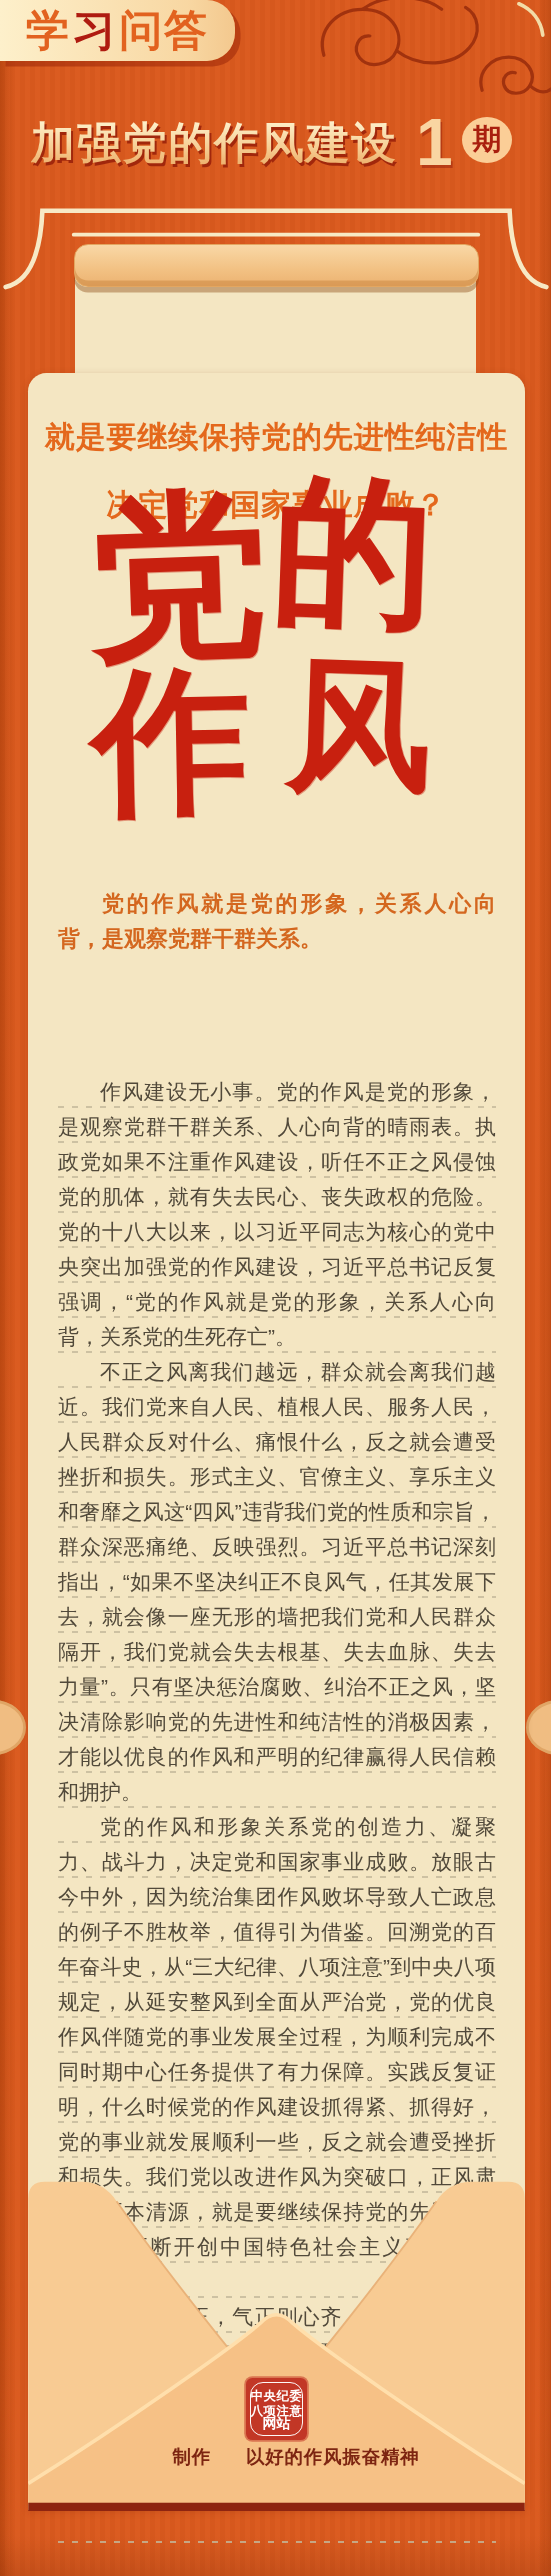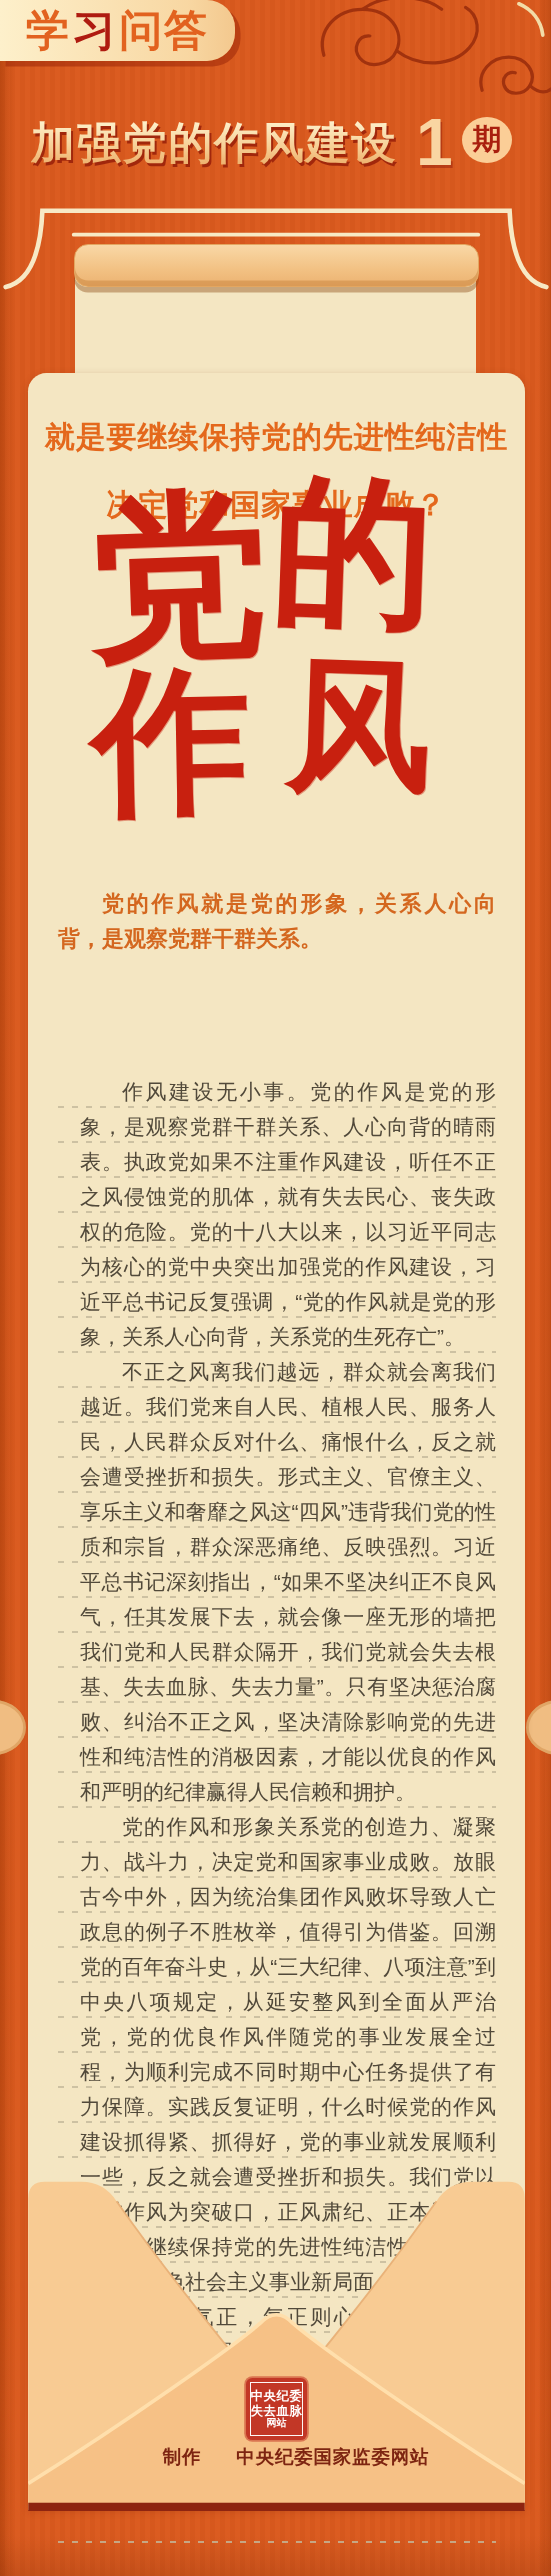--- a/index.html
+++ b/index.html
@@ -80,45 +80,45 @@
     color:#D4671F; font-weight:700; font-size:22px; line-height:35px; text-align:justify;
   }
   .quote p { text-indent:2em; }
 
   
   .article {
     left:58px; top:1074px; width:438px;
     color:#51493A; font-size:21px; line-height:35px; font-weight:500;
     text-align:justify; position:absolute;
   }
-  .article p { text-indent:2em;margin-left:22px; }
+  .article p { text-indent:2em; }
   .article .spacer { height:87px; }
   .article::after {
     content:""; position:absolute; inset:0; pointer-events:none;
     background:repeating-linear-gradient(90deg,#C7BB9D 0 6.4px, transparent 6.4px 14px);
     -webkit-mask-image:repeating-linear-gradient(to bottom, transparent 0 32px, #000 32px 34px, transparent 34px 35px);
     mask-image:repeating-linear-gradient(to bottom, transparent 0 32px, #000 32px 34px, transparent 34px 35px);
     opacity:.85;
   }
 
   
   .envelope { left:28px; top:2169px; width:497px; height:342px; }
   .seal {
     left:246px; top:2378px; width:61px; height:62px;
     background:#C23726; border-radius:6.4px;
     box-shadow:0 0 0 1.8px rgba(194,55,38,.55);
     padding:3.7px;
   }
   .seal-inner {
-    width:100%; height:100%; border:1.8px solid rgba(255,255,255,.96); border-radius:0;
+    width:100%; height:100%; border:1.8px solid rgba(255,255,255,.96); border-radius:13px;
     display:flex; flex-direction:column; align-items:center; justify-content:center;
     font-family:"Liberation Serif", serif; color:#fff; font-weight:700;
   }
   .seal-line { font-size:12.4px; line-height:14.3px; letter-spacing:0.5px; }
-  .seal-sub  { font-size:10px; line-height:11px;font-family:Liberation Mono, monospace; }
+  .seal-sub  { font-size:14px; line-height:11px; }
   .credit {
     left:28px; top:2444px; width:536px; display:flex; justify-content:center; gap:35px;
     color:#7D2511; font-size:18.4px; font-weight:800; letter-spacing:0.9px;
   }
   .bottom-band { left:0; bottom:0; width:552px; height:41px;
     background:linear-gradient(180deg, rgba(0,0,0,0), rgba(120,40,8,.22)); }
 </style>
 </head>
 <body>
 
@@ -186,25 +186,25 @@
     <path d="M96,35 C150,112 226,207 270,258" stroke="#E9B279" stroke-width="2"></path>
     <path d="M444,35 C390,112 314,207 270,258" stroke="#E9B279" stroke-width="2"></path>
     <path d="M0,371 L0,342 C104,277 226,191 252,168 Q270,149 288,168 C314,191 436,277 540,342 L540,371 Z" fill="#F6C186"></path>
     <path d="M0,342 C104,277 226,191 252,168 Q270,149 288,168 C314,191 436,277 540,342" stroke="#FFDFAC" stroke-width="4"></path>
     <rect x="0" y="363" width="540" height="9" fill="#8E2410"></rect>
   </svg>
 
   <div class="abs seal">
     <div class="seal-inner">
       <div class="seal-line">中央纪委</div>
-      <div class="seal-line">失去血脉</div>
+      <div class="seal-line">八项注意</div>
       <div class="seal-sub">网站</div>
     </div>
   </div>
 
   <div class="abs credit">
     <span>制作</span>
-    <span>中央纪委国家监委网站</span>
+    <span>以好的作风振奋精神</span>
   </div>
 
   <div class="abs bottom-band"></div>
 </div>
 
 
 </body></html>

